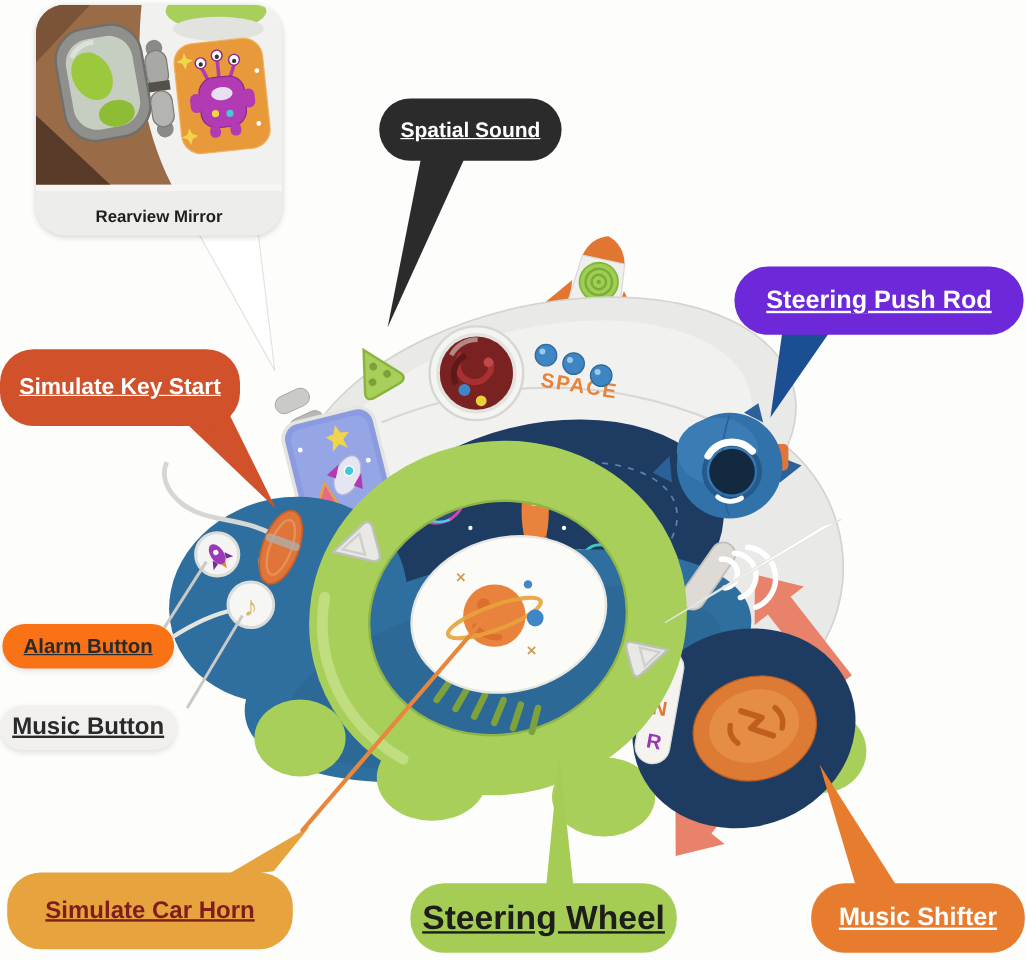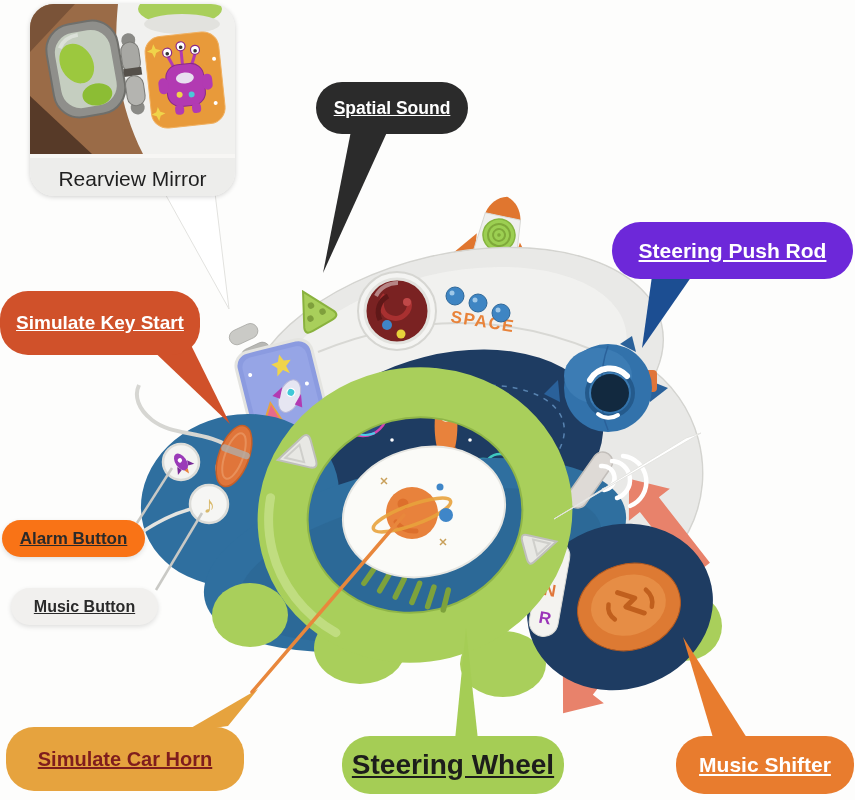--- a/index.html
+++ b/index.html
@@ -8,29 +8,29 @@
   .art{position:absolute;left:0;top:0;z-index:1;}
   .label{position:absolute;z-index:3;display:flex;align-items:center;justify-content:center;
          font-weight:bold;text-align:center;box-sizing:border-box;white-space:nowrap;text-decoration:underline;}
   .lbl-spatial{left:316px;top:82px;width:152px;height:52px;border-radius:26px;font-size:17.5px;}
   .lbl-pushrod{left:612px;top:222px;width:241px;height:57px;border-radius:29px;font-size:21px;}
   .lbl-keystart{left:0px;top:291px;width:200px;height:64px;border-radius:28px;font-size:19px;}
   .lbl-turnsig{left:673px;top:399px;width:166px;height:41px;border-radius:21px;font-size:19px;
                font-weight:600;border:1px solid #e8e8e5;box-shadow:0 2px 6px rgba(0,0,0,.10);}
   .lbl-alarm{left:2px;top:520px;width:143px;height:37px;border-radius:19px;font-size:17px;
              box-shadow:0 2px 5px rgba(0,0,0,.12);}
-  .lbl-music{left:11px;top:588px;width:147px;height:37px;border-radius:19px;font-size:16px;
+  .lbl-music{left:0;top:588px;width:147px;height:37px;border-radius:19px;font-size:20px;
              box-shadow:0 2px 5px rgba(0,0,0,.12);}
   .lbl-horn{left:6px;top:727px;width:238px;height:64px;border-radius:28px;font-size:20px;}
   .lbl-wheel{left:342px;top:736px;width:222px;height:58px;border-radius:28px;font-size:28px;}
   .lbl-gear{left:676px;top:736px;width:178px;height:58px;border-radius:28px;font-size:21px;}
   .inset{position:absolute;left:30px;top:4px;width:205px;height:192px;z-index:3;background:#f7f6f4;
          border-radius:24px;overflow:hidden;box-shadow:0 1px 5px rgba(0,0,0,.18);}
   .inset-label{height:42px;display:flex;align-items:center;justify-content:center;
-               background:#ededeb;color:#1f1f1f;font-weight:normal;font-size:21px;}
+               background:#ededeb;color:#1f1f1f;font-weight:bold;font-size:14px;}
 </style>
 </head>
 <body>
 
 <div class="stage">
 
 <svg class="art" width="855" height="800" viewBox="0 0 855 800">
 
   <g transform="rotate(12 499 235)">
     <path d="M 499 196 Q 513 200 517 216 L 481 216 Q 485 200 499 196 Z" fill="#e0762f"></path>

